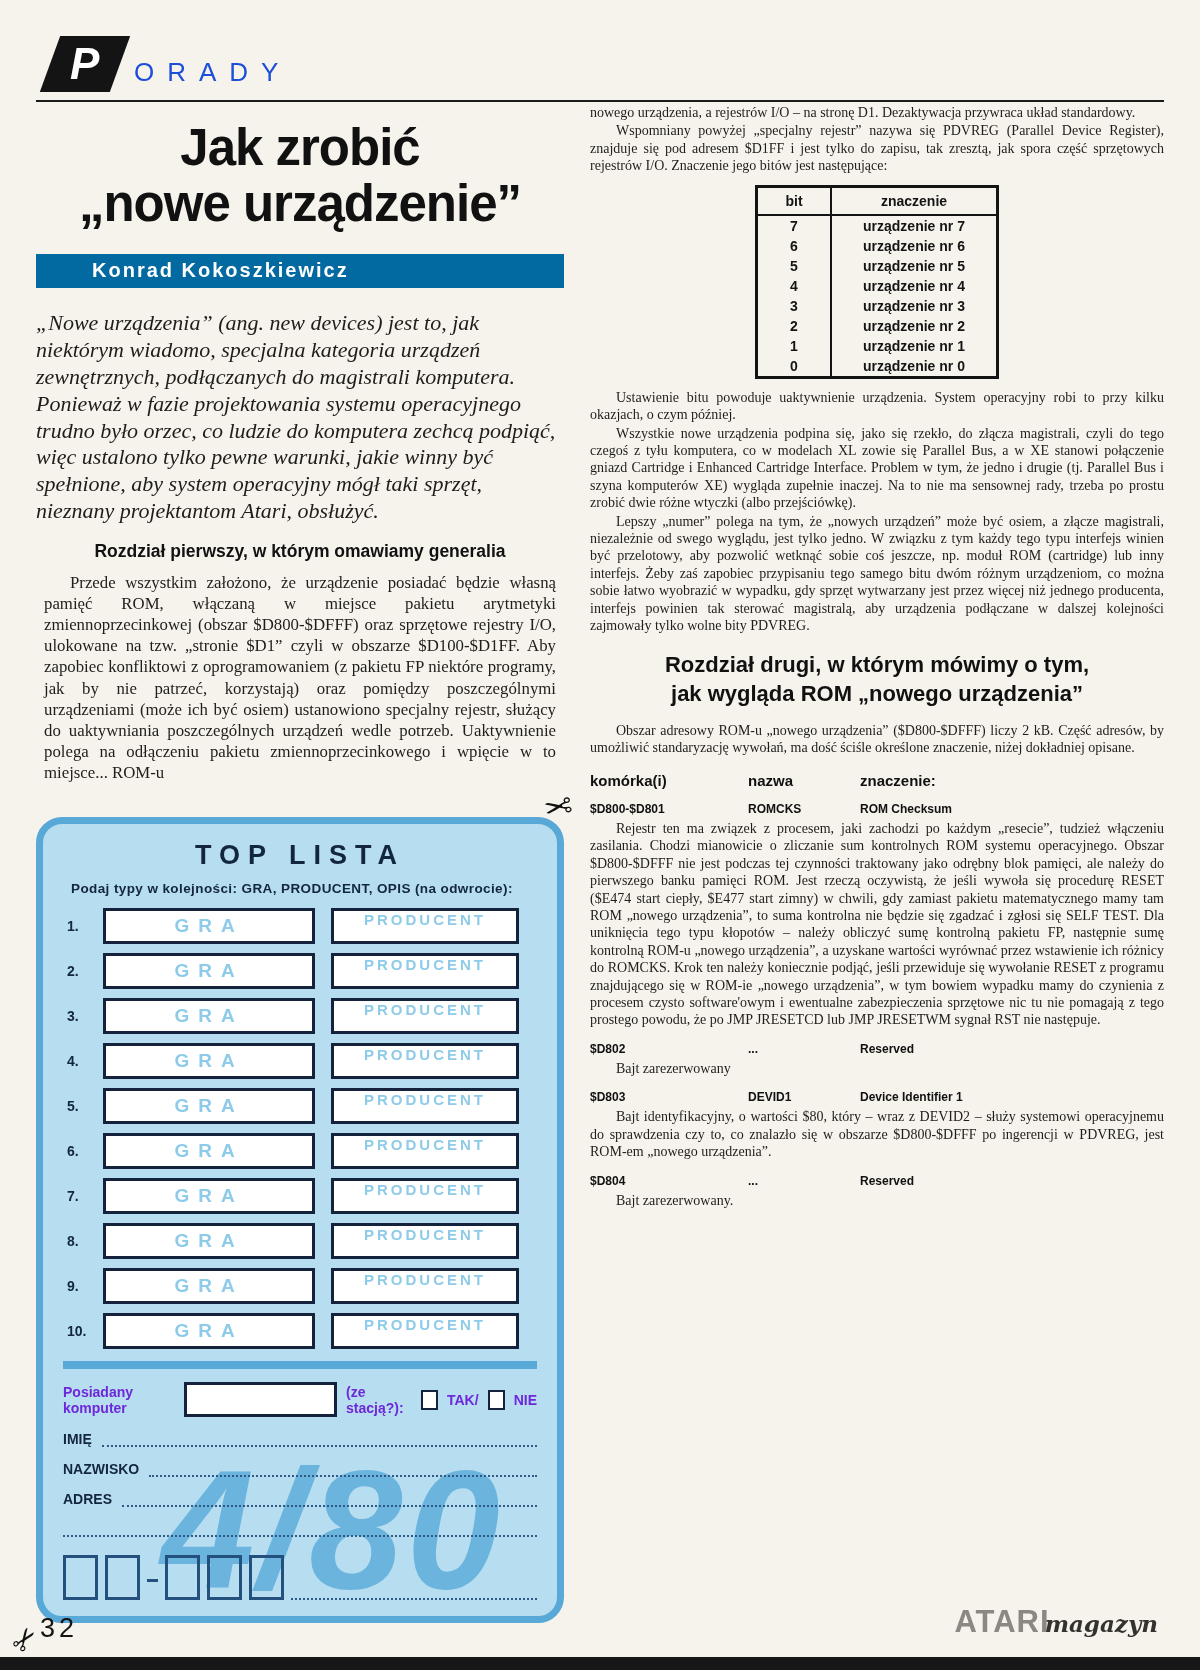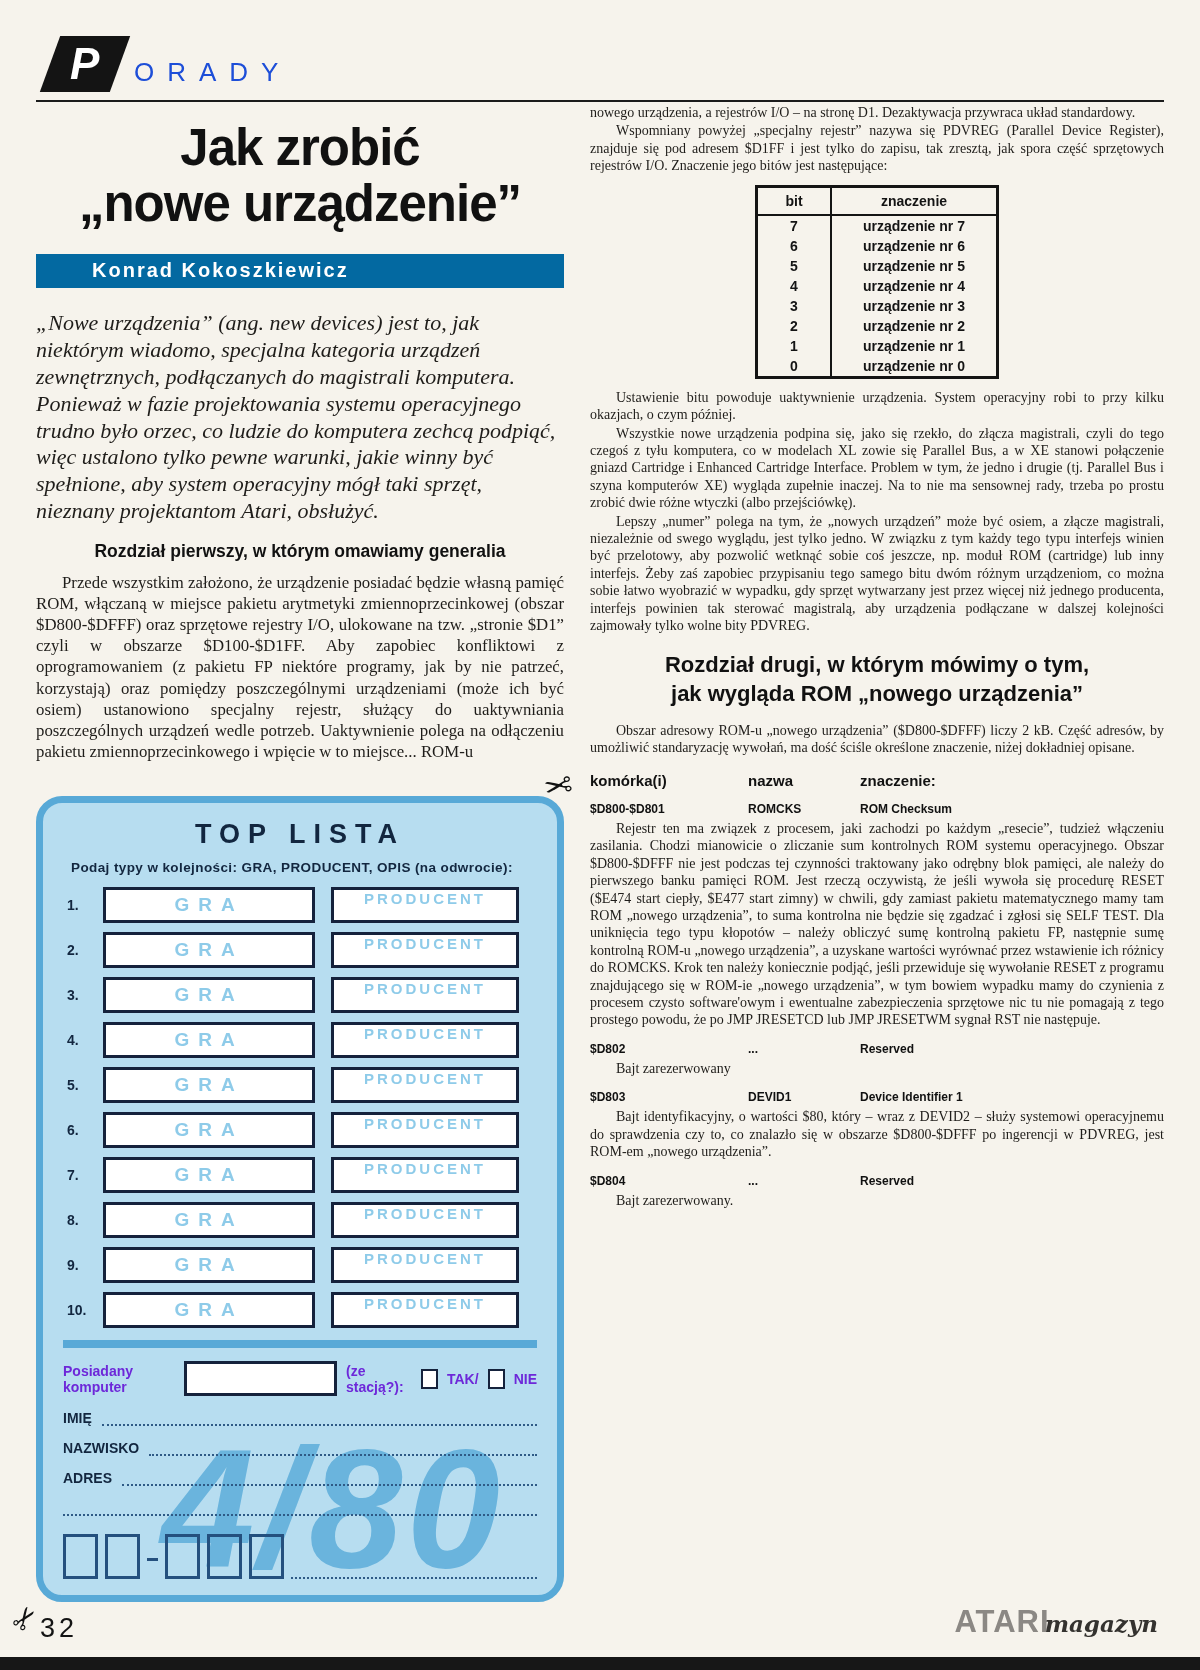--- a/index.html
+++ b/index.html
@@ -25,21 +25,21 @@
   .col-right{flex:1;min-width:0;}
 
   
   .title{font-family:"Liberation Sans",sans-serif;font-weight:bold;font-size:51px;
         letter-spacing:-1px;line-height:1.1;text-align:center;margin:16px 0 22px;color:#111;}
   .band{background:#0369a1;color:#fff;font-family:"Liberation Sans",sans-serif;font-weight:bold;
         font-size:20px;letter-spacing:2px;padding:5px 0 6px 56px;}
   .intro{font-style:italic;font-size:22px;line-height:1.22;margin:22px 0 6px;}
   .ch-head{font-family:"Liberation Sans",sans-serif;font-weight:bold;font-size:17.5px;
         text-align:center;margin:16px 0 10px;color:#111;}
-  .body-par{font-size:16.8px;line-height:1.26;text-align:justify;text-indent:26px;margin:0;}
+  .body-par{font-size:16.8px;line-height:1.26;text-align:justify;text-indent:26px;margin:8px;}
 
   
   .coupon-wrap{position:relative;margin-top:34px;}
   .scissors{font-family:"DejaVu Sans",sans-serif;color:#111;position:absolute;z-index:3;}
   .scissors-top{top:-30px;right:-8px;font-size:34px;transform:scaleX(-1) rotate(10deg);}
   .scissors-bottom{left:-24px;bottom:-34px;font-size:30px;transform:rotate(-55deg);}
   .coupon{border:7px solid #58a9d7;border-radius:26px;background:#b7ddf0;
         padding:14px 20px 16px;position:relative;overflow:hidden;}
   .coupon-title{text-align:center;font-family:"Liberation Sans",sans-serif;font-weight:bold;
         font-size:27px;letter-spacing:8px;color:#12263f;margin:2px 0 10px;}

